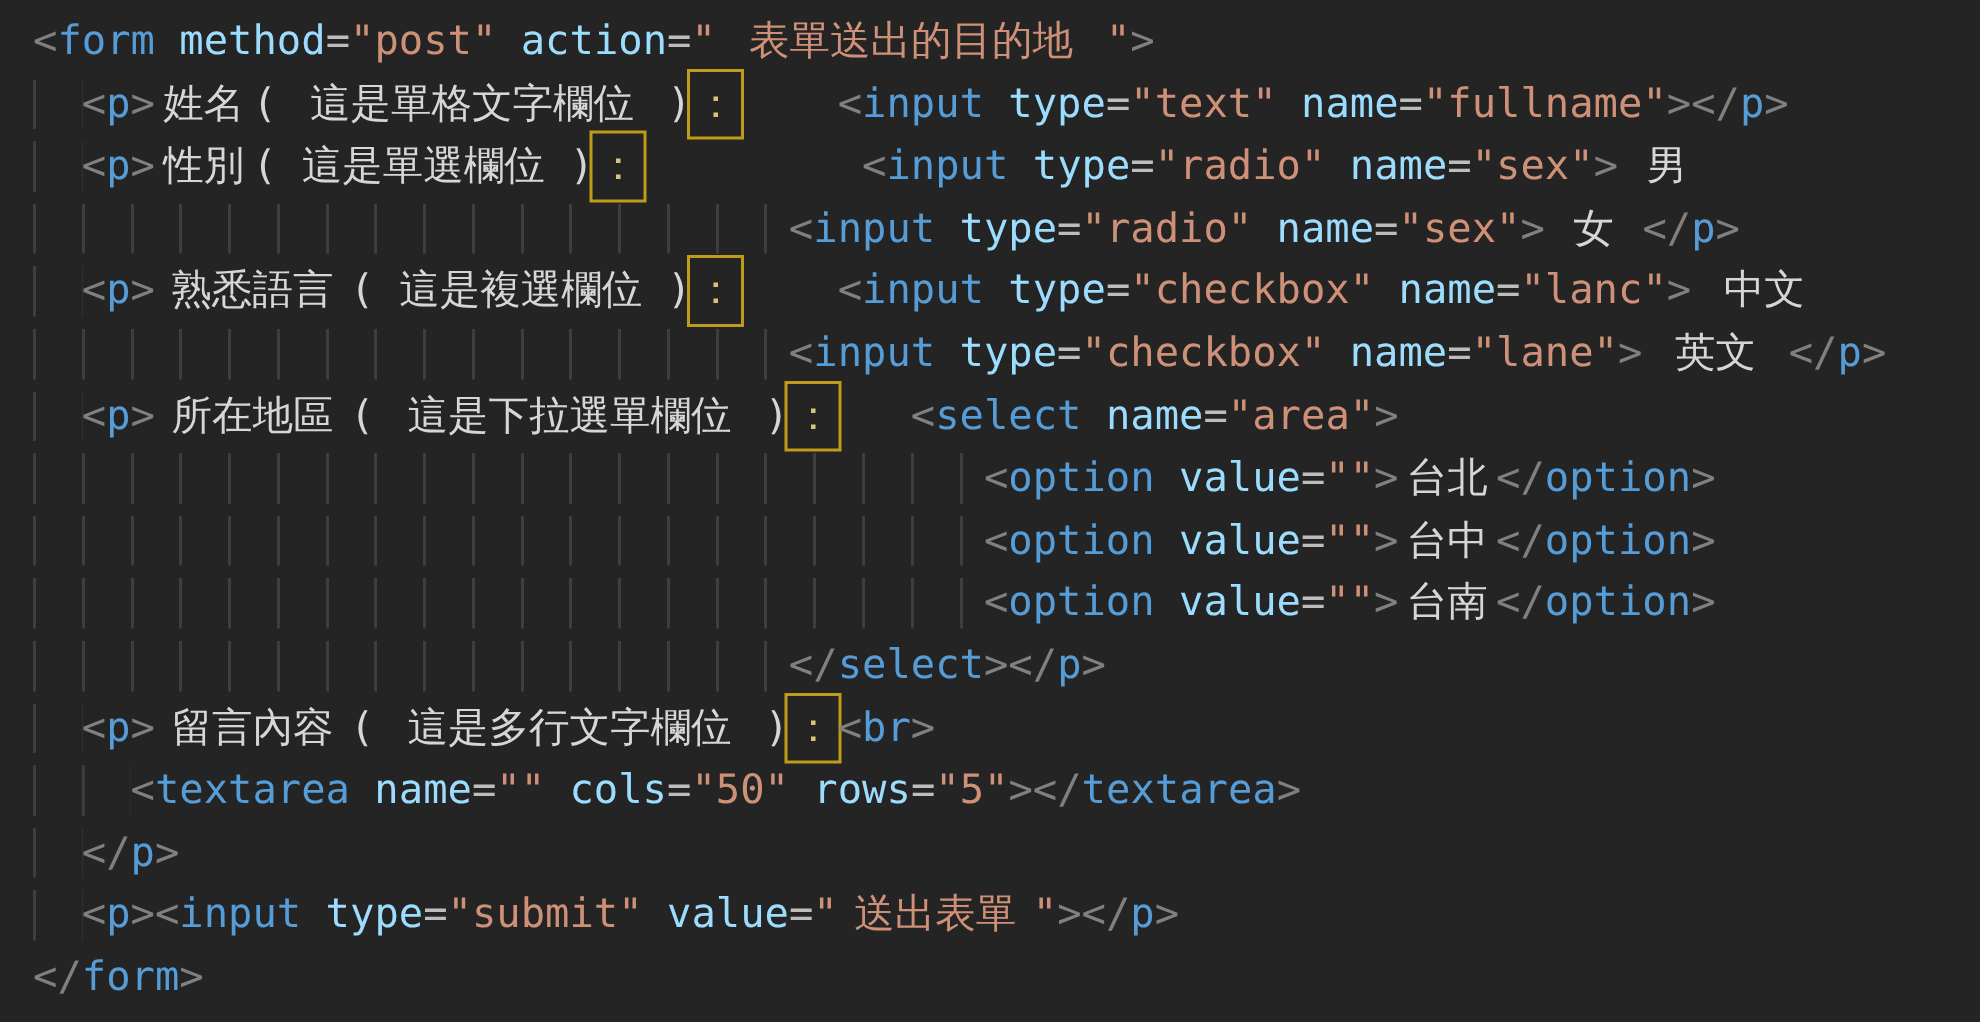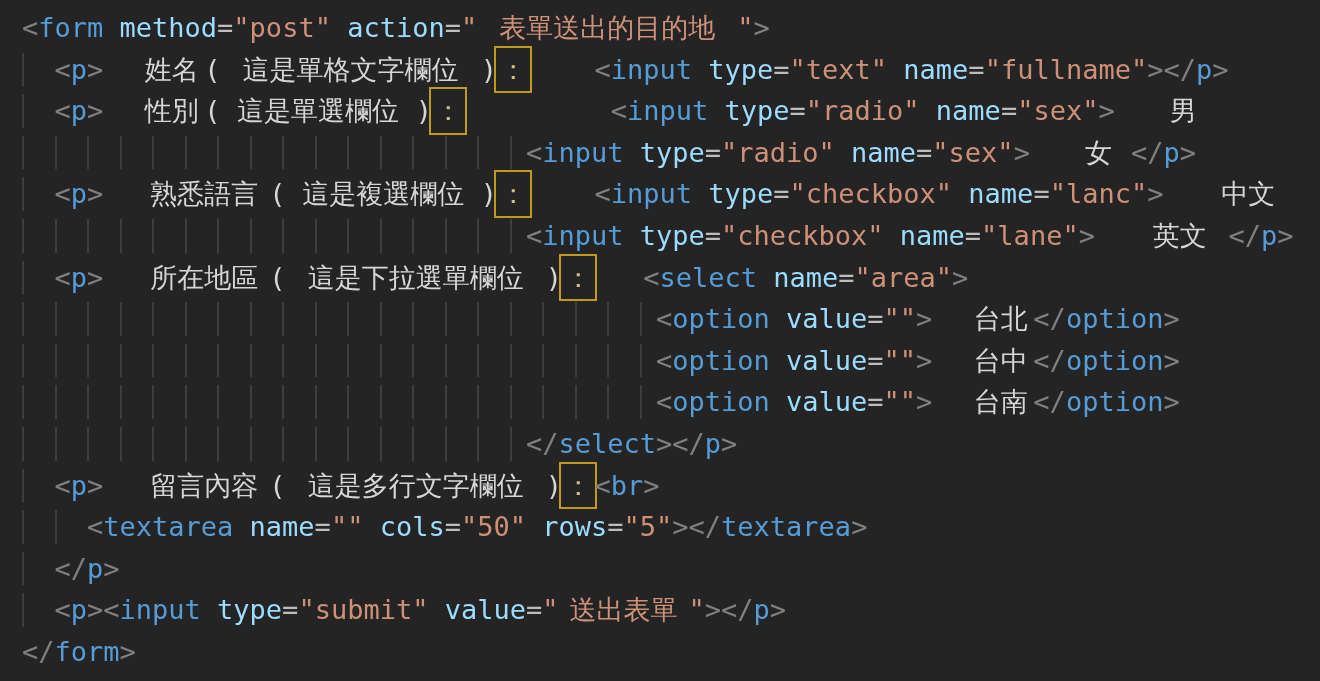--- a/index.html
+++ b/index.html
@@ -20,21 +20,21 @@
     height:41.6px;
     line-height:41.6px;
     white-space:pre;
   }
   .line span{white-space:pre;}
   .tok-tag{color:#569cd6;}
   .tok-attr{color:#9cdcfe;}
   .tok-str{color:#ce9178;}
   .tok-pun{color:#808080;}
   .tok-eq{color:#bdbdbd;}
-  .tok-txt{color:#d6d6d6;margin-left:36px;}
+  .tok-txt{color:#d6d6d6;}
   .lead{
     flex:none;
     align-self:stretch;
     box-sizing:border-box;
     padding:4px 0;
     background:repeating-linear-gradient(90deg,#3e3e3e 0,#3e3e3e 2px,transparent 2px,transparent 2ch);
     background-clip:content-box;
   }
   .gap{flex:none;}
   .cjk{

